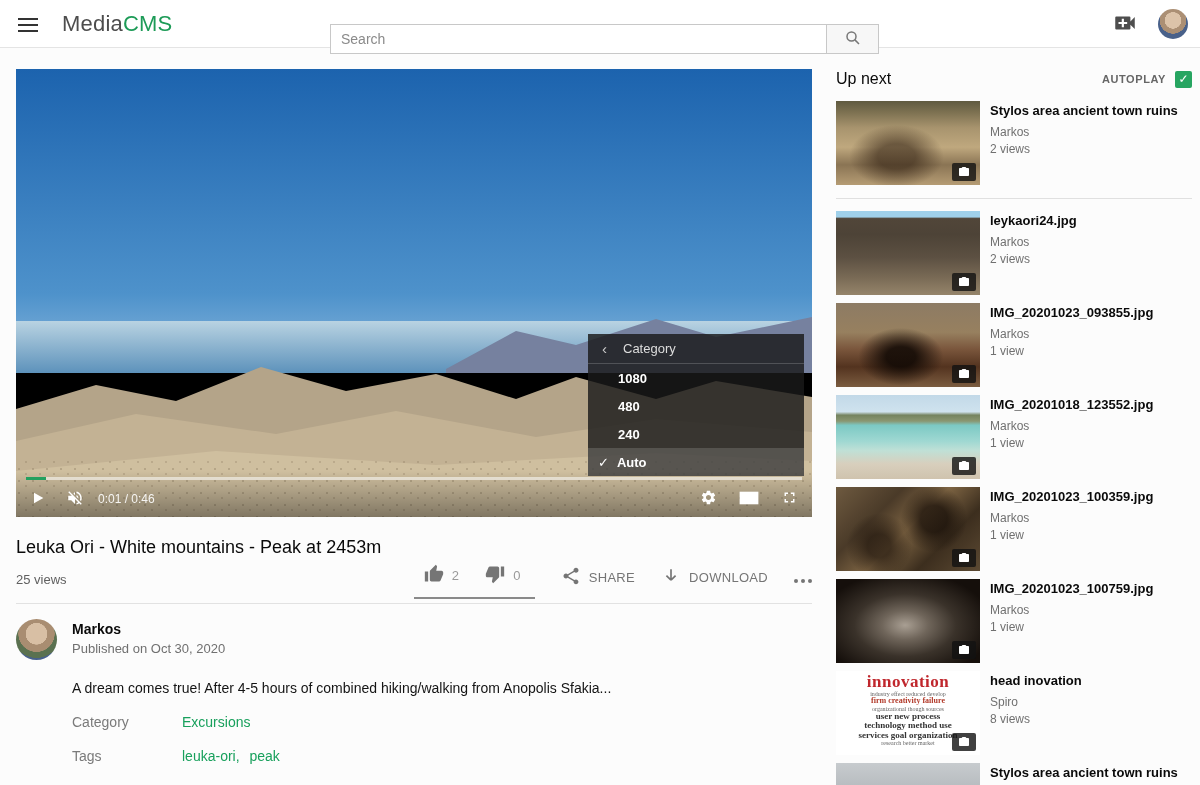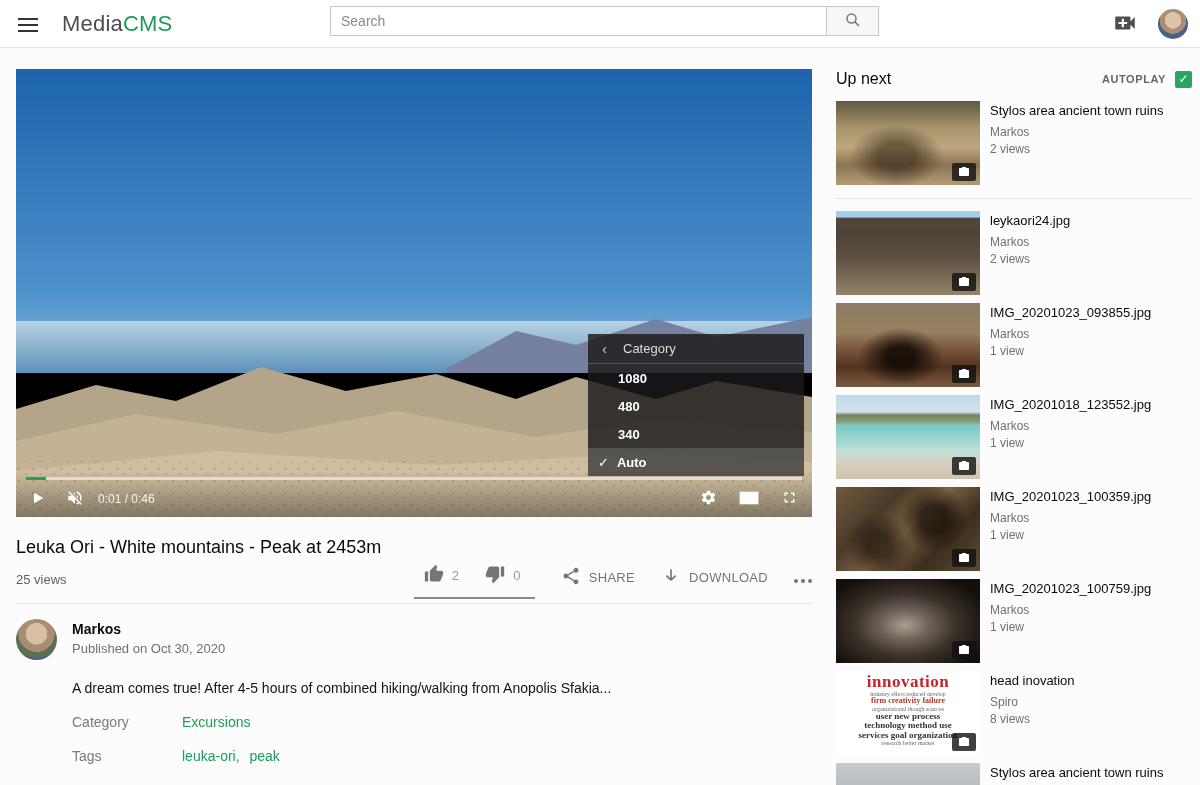--- a/index.html
+++ b/index.html
@@ -6,21 +6,21 @@
   html,body { width:1200px; height:785px; overflow:hidden; background:#fcfcfc;
     font-family:"Liberation Sans", sans-serif; }
 
   
   .topbar { position:relative; height:48px; background:#fff; border-bottom:1px solid #e4e4e4; }
   .hamburger { position:absolute; left:18px; top:14px; width:20px; height:20px; background:none; border:none; cursor:pointer; }
   .hamburger span { display:block; height:2px; background:#333; margin:4px 0; }
   .logo { position:absolute; left:62px; top:11px; font-size:22px; letter-spacing:.2px; cursor:pointer; }
   .logo .l-media { color:#4d4d4d; }
   .logo .l-cms { color:#1d9b57; }
-  .search { position:absolute; left:330px; top:6px; display:flex; }
+  .search { position:absolute; left:330px; top:24px; display:flex; }
   .search input { width:497px; height:30px; border:1px solid #c8c8c8; padding:0 10px; font-size:14px; color:#333; background:#fff; outline:none; }
   .search input::placeholder { color:#8a8a8a; }
   .search button { width:53px; height:30px; margin-left:-1px; border:1px solid #c8c8c8; background:#f7f7f7; display:flex; align-items:center; justify-content:center; cursor:pointer; }
   .hdr-right { position:absolute; right:12px; top:0; height:48px; display:flex; align-items:center; gap:20px; }
   .upload-btn { background:none; border:none; cursor:pointer; display:flex; }
   .upload-btn svg { width:26px; height:26px; fill:#4e4e4e; }
   .avatar { width:30px; height:30px; border-radius:50%; cursor:pointer;
     background: radial-gradient(circle at 50% 38%, #dcc3a9 0 34%, #ab8f74 35% 55%, #49618a 56% 100%); }
 
   
@@ -84,21 +84,21 @@
   .autoplay { display:flex; align-items:center; gap:9px; }
   .autoplay-label { font-size:11px; font-weight:700; color:#666; letter-spacing:.6px; }
   .autoplay-check { width:17px; height:17px; background:#27a561; border-radius:2px; color:#fff; font-size:12px;
     display:flex; align-items:center; justify-content:center; cursor:pointer; }
   .related-item { display:flex; margin-bottom:8px; cursor:pointer; }
   .thumb { position:relative; width:144px; height:84px; flex:none; overflow:hidden; background:#ddd; }
   .badge { position:absolute; right:4px; bottom:4px; width:24px; height:18px; background:rgba(18,18,18,.8);
     border-radius:2px; display:flex; align-items:center; justify-content:center; }
   .badge svg { width:12px; height:12px; fill:#fff; }
   .r-info { padding:2px 0 0 10px; min-width:0; }
-  .r-title { font-size:13px; font-weight:400; color:#0a0a0a; white-space:nowrap; overflow:hidden; }
+  .r-title { font-size:13px; font-weight:700; color:#0a0a0a; white-space:nowrap; overflow:hidden; }
   .r-author { font-size:12px; color:#707070; margin-top:7px; }
   .r-views { font-size:12px; color:#707070; margin-top:3px; }
   .sb-divider { border-bottom:1px solid #e0e0e0; margin:13px 0 12px; }
 
   
   .t1 { background:
     radial-gradient(ellipse at 42% 66%, rgba(40,24,12,.55) 0 16%, rgba(40,24,12,0) 40%),
     linear-gradient(180deg,#5f5a40 0%,#7e7252 14%,#a8946e 32%,#bfa87e 55%,#8a7454 76%,#b59c74 100%); }
   .t2 { background:
     linear-gradient(180deg,#9fd0ea 0%,#9fd0ea 7%,#514639 9%,#4d4337 28%,#5c5042 55%,#7a6b56 80%,#95846a 100%); }
@@ -185,21 +185,21 @@
         <rect x="0" y="392" width="796" height="56" fill="url(#scree)"></rect>
       </svg>
 
       <div class="quality-menu">
         <div class="qm-header">
           <span class="qm-chevron">‹</span>
           <span>Category</span>
         </div>
         <div class="qm-item">1080</div>
         <div class="qm-item">480</div>
-        <div class="qm-item">340</div>
+        <div class="qm-item">240</div>
         <div class="qm-item selected">
           <span class="qm-check">✓</span>
           <span>Auto</span>
         </div>
       </div>
 
       <div class="controls">
         <div class="progress">
             <div class="progress-played"></div>
           </div>

